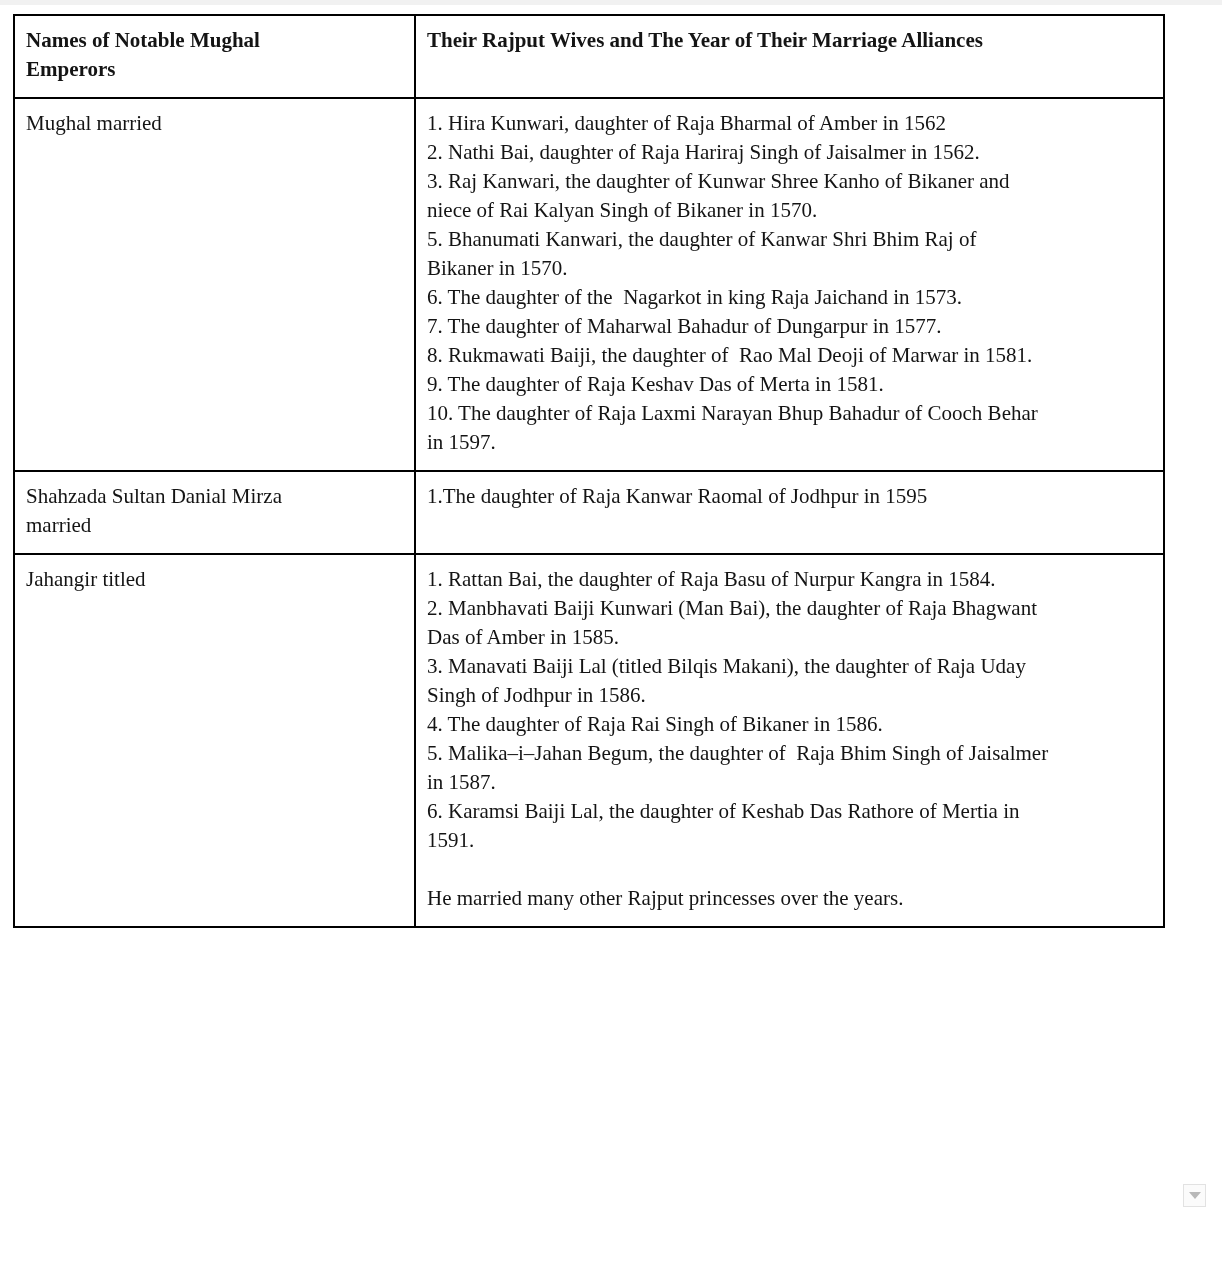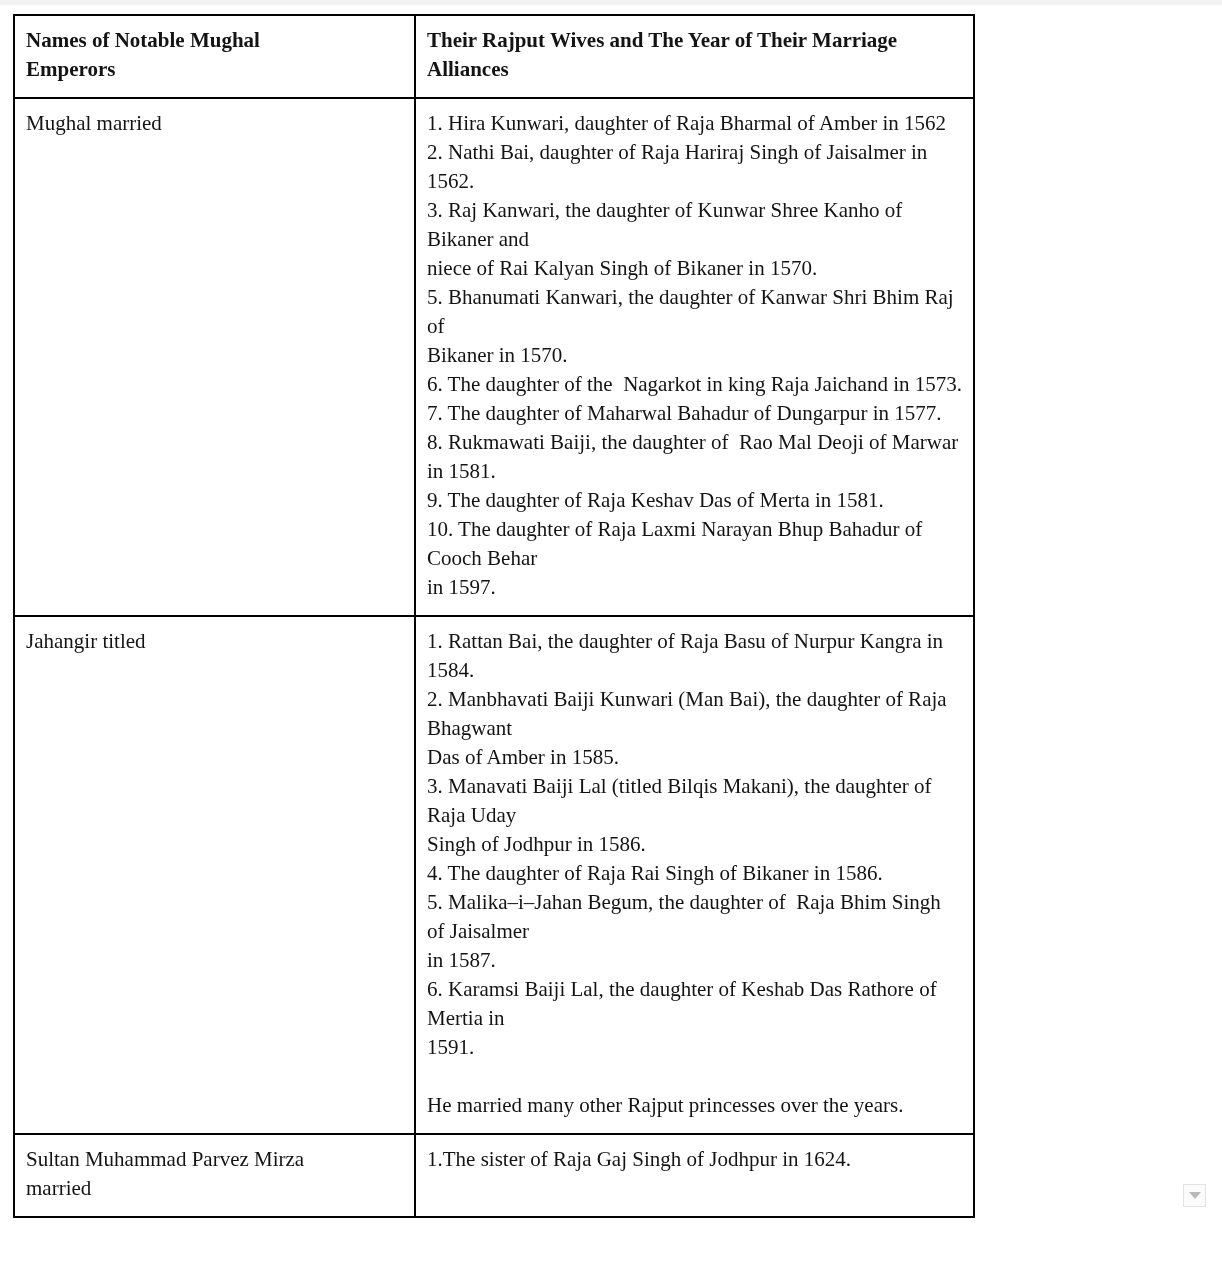--- a/index.html
+++ b/index.html
@@ -19,21 +19,21 @@
     position: absolute;
     left: 0; top: 0;
     width: 1222px;
     height: 5px;
     background: #f1f1f1;
   }
   table.marriage-table {
     position: absolute;
     left: 13px;
     top: 14px;
-    width: 962px;
+    width: 1152px;
     border-collapse: collapse;
     table-layout: fixed;
   }
   table.marriage-table col.col-emperor { width: 401px; }
   table.marriage-table th,
   table.marriage-table td {
     border: 2px solid #000000;
     vertical-align: top;
     text-align: left;
     padding: 10px 10px 13px 11px;
@@ -95,38 +95,38 @@
 5. Bhanumati Kanwari, the daughter of Kanwar Shri Bhim Raj of
 Bikaner in 1570.
 6. The daughter of the  Nagarkot in king Raja Jaichand in 1573.
 7. The daughter of Maharwal Bahadur of Dungarpur in 1577.
 8. Rukmawati Baiji, the daughter of  Rao Mal Deoji of Marwar in 1581.
 9. The daughter of Raja Keshav Das of Merta in 1581.
 10. The daughter of Raja Laxmi Narayan Bhup Bahadur of Cooch Behar
 in 1597.</td>
       </tr>
       <tr>
+        <td>Shahzada Sultan Danial Mirza
+married</td>
+        <td>1.The daughter of Raja Kanwar Raomal of Jodhpur in 1595</td>
+      </tr>
+      <tr>
         <td>Jahangir titled</td>
         <td>1. Rattan Bai, the daughter of Raja Basu of Nurpur Kangra in 1584.
 2. Manbhavati Baiji Kunwari (Man Bai), the daughter of Raja Bhagwant
 Das of Amber in 1585.
 3. Manavati Baiji Lal (titled Bilqis Makani), the daughter of Raja Uday
 Singh of Jodhpur in 1586.
 4. The daughter of Raja Rai Singh of Bikaner in 1586.
 5. Malika–i–Jahan Begum, the daughter of  Raja Bhim Singh of Jaisalmer
 in 1587.
 6. Karamsi Baiji Lal, the daughter of Keshab Das Rathore of Mertia in
 1591.
 
 He married many other Rajput princesses over the years.</td>
       </tr>
-      <tr>
-        <td>Sultan Muhammad Parvez Mirza
-married</td>
-        <td>1.The sister of Raja Gaj Singh of Jodhpur in 1624.</td>
-      </tr>
     </tbody>
   </table>
 
   <div class="scroll-btn">
     <span class="chevron-down"></span>
   </div>
 </div>
 
 </body></html>

